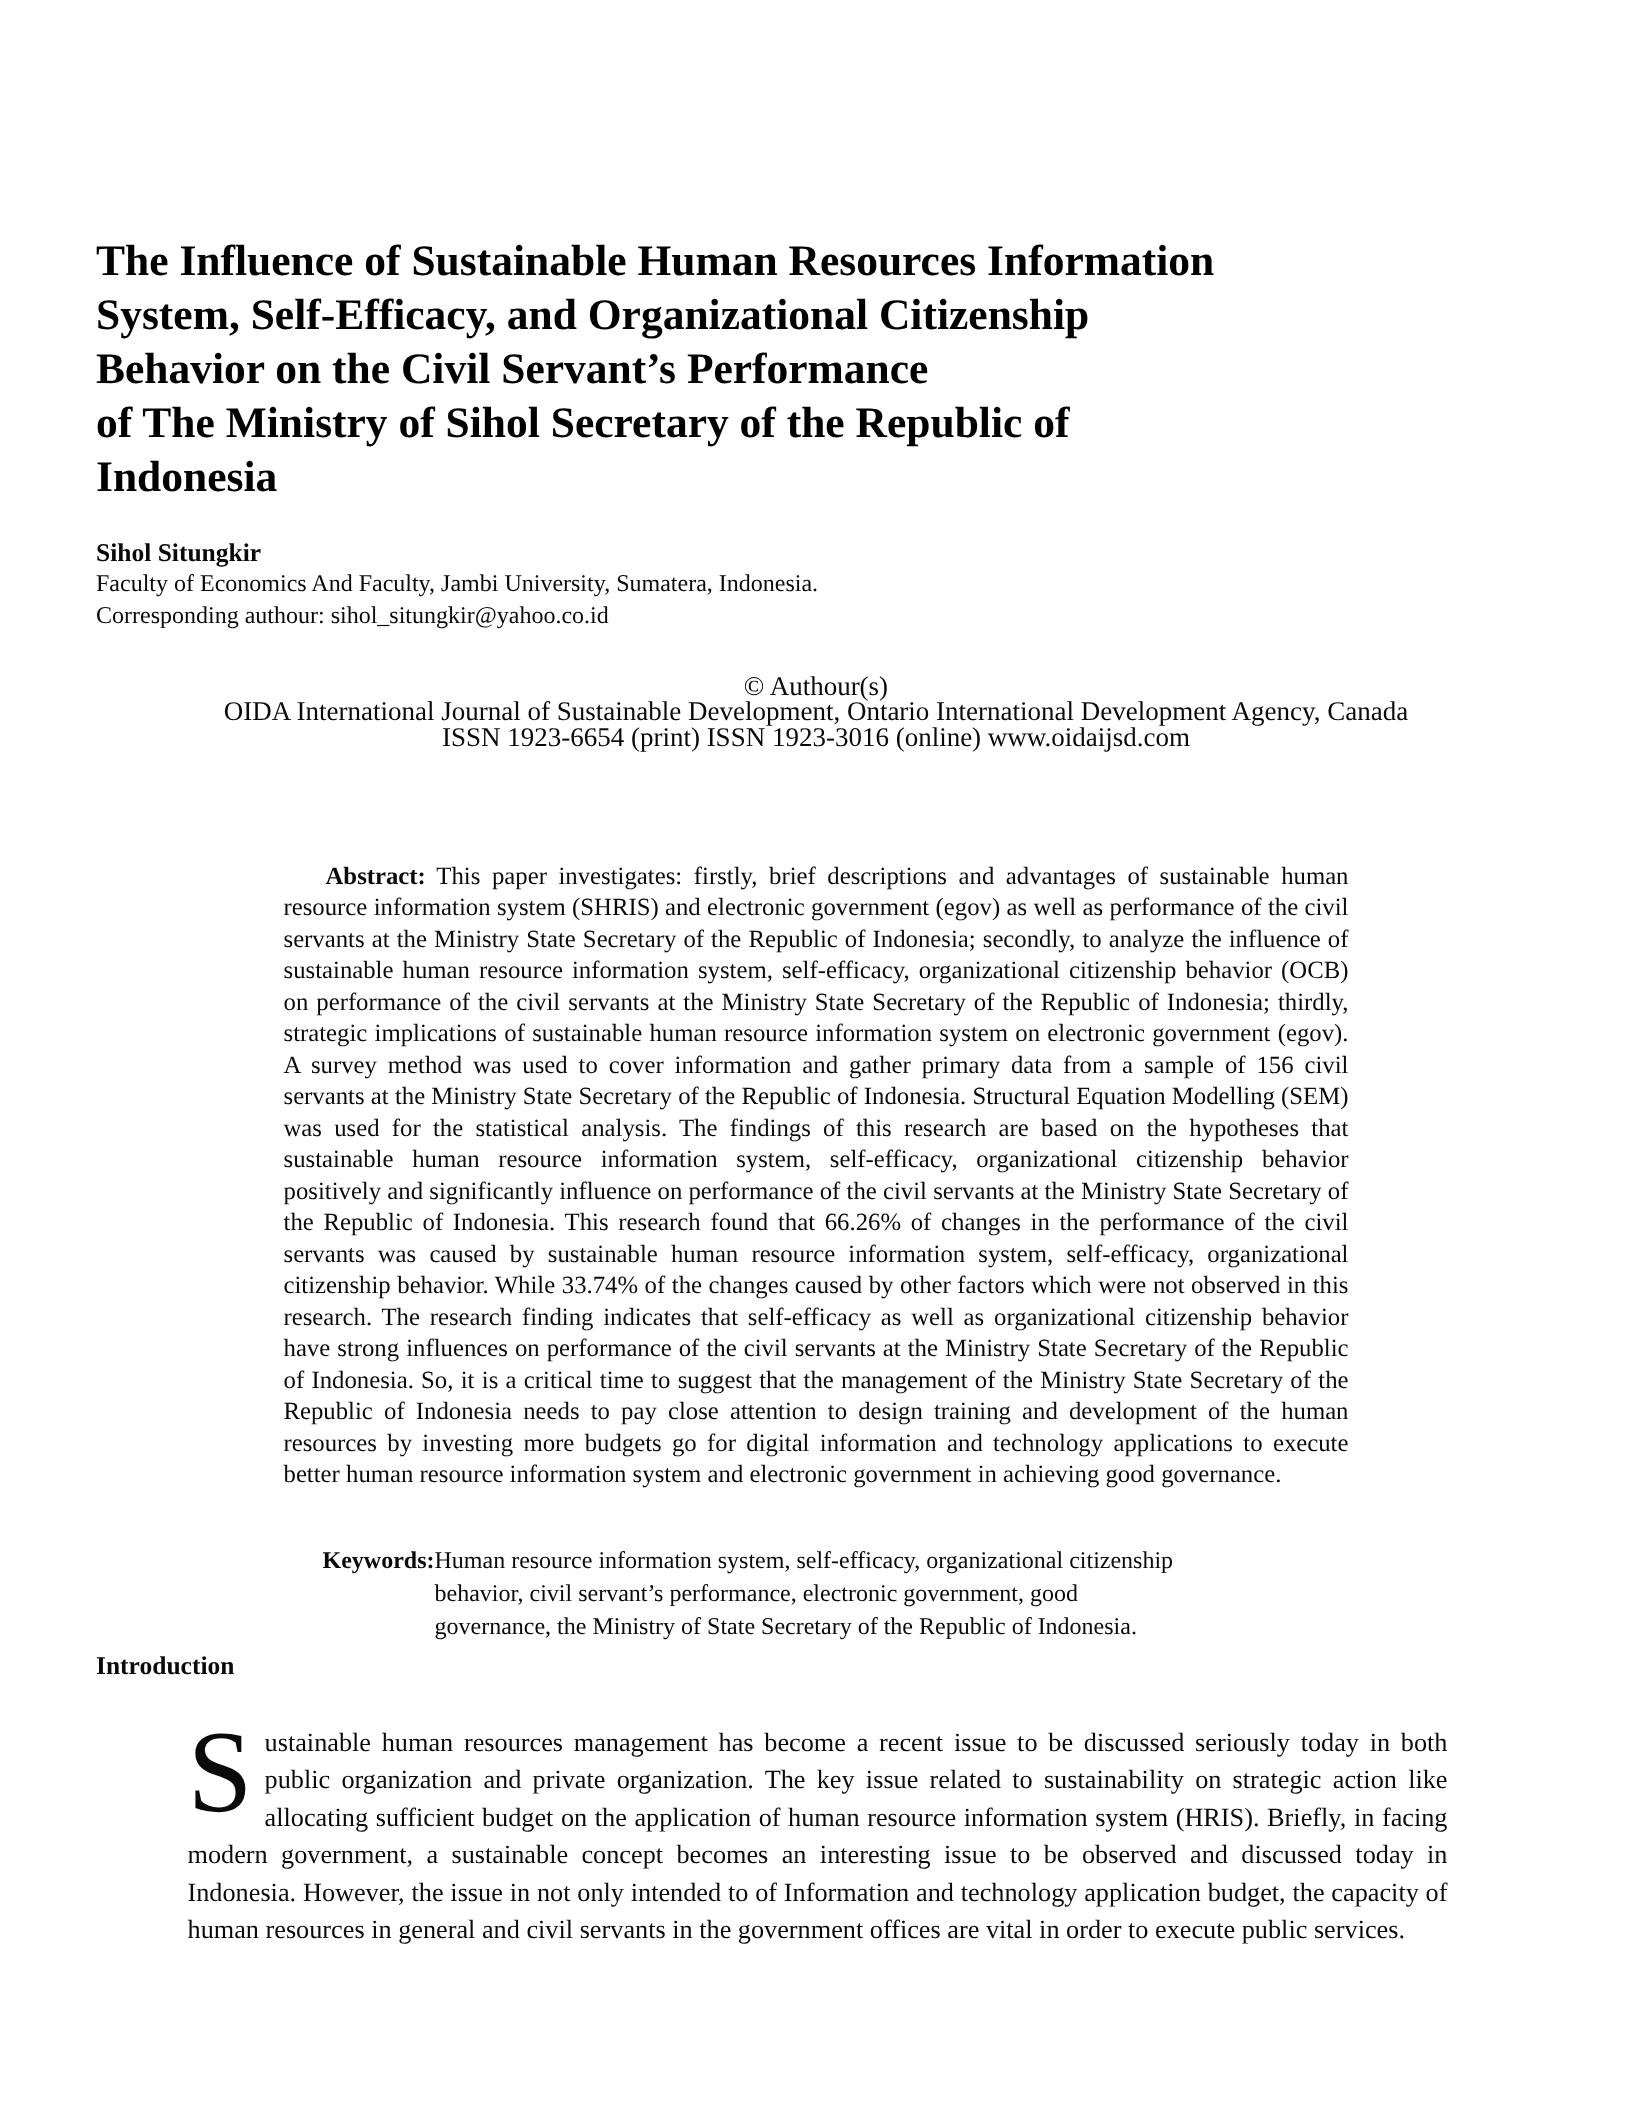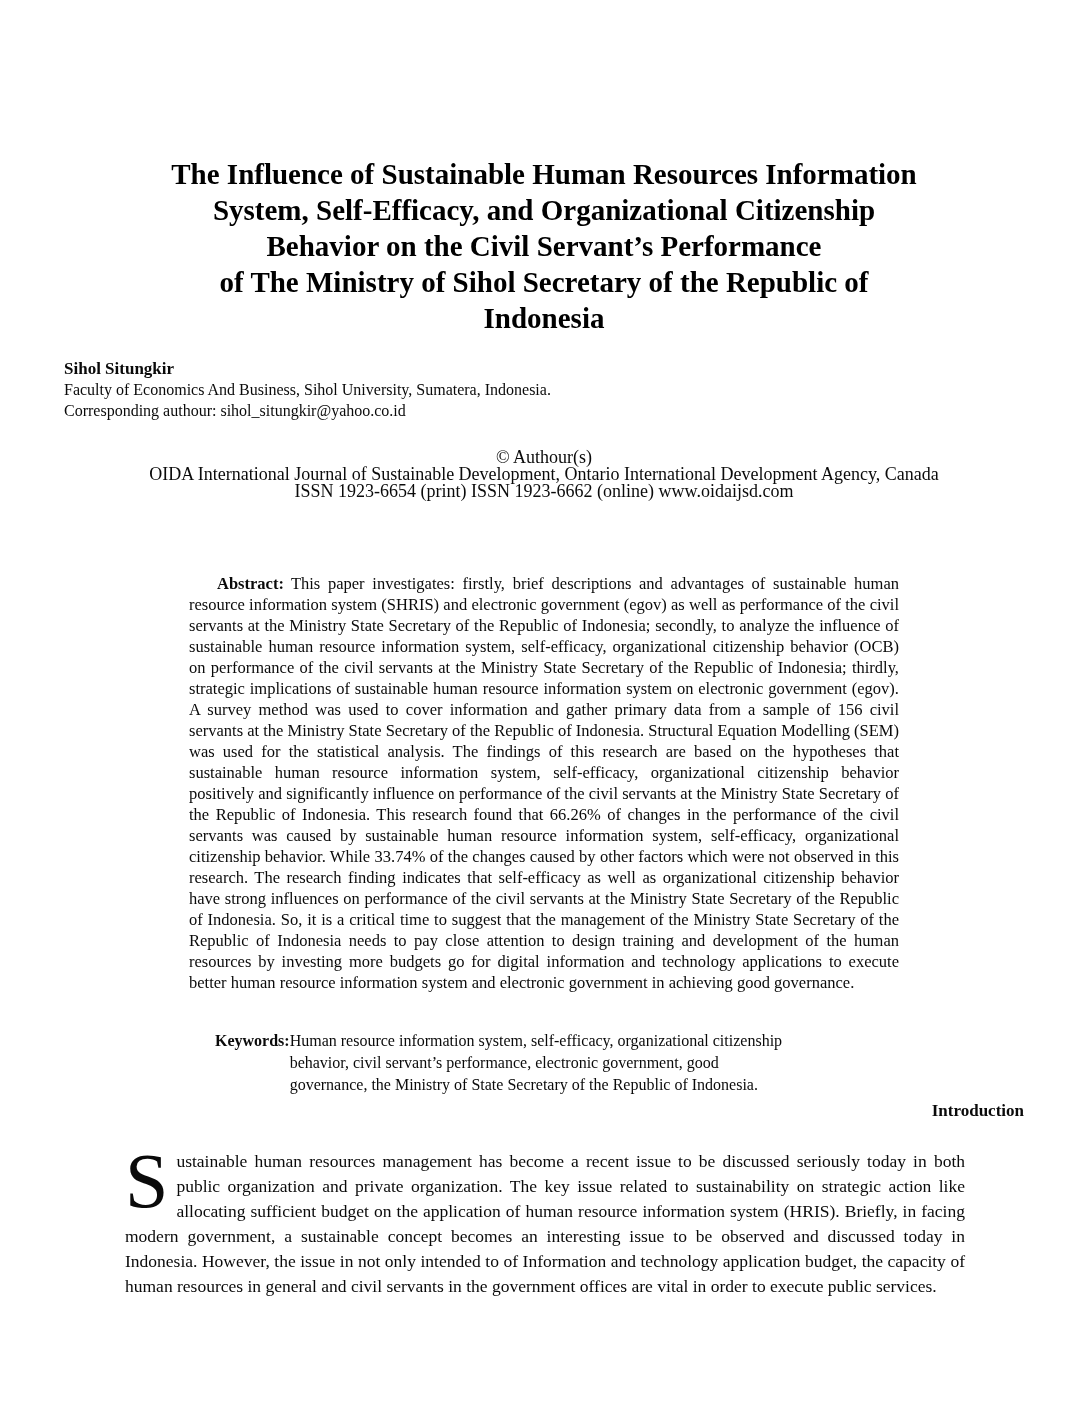--- a/index.html
+++ b/index.html
@@ -15,21 +15,21 @@
     color: #0a0a0a;
     font-family: "Liberation Serif", "DejaVu Serif", serif;
     overflow: hidden;
   }
   
   .title-block {
     position: absolute;
     top: 156px;
     left: 64px;
     width: 960px;
-    text-align: center;
+    text-align: left;
     font-weight: bold;
     font-size: 29px;
     line-height: 36px;
     color: #000000;
   }
   
   .author-block {
     position: absolute;
     top: 358px;
     left: 64px;
@@ -85,21 +85,21 @@
   }
   .keywords-lines {
     margin-left: 0;
   }
   
   .intro-heading {
     position: absolute;
     top: 1100px;
     left: 64px;
     width: 960px;
-    text-align: right;
+    text-align: left;
     font-weight: bold;
     font-size: 17px;
     line-height: 21px;
   }
   
   .intro-para {
     position: absolute;
     top: 1131px;
     left: 125px;
     width: 840px;
@@ -124,28 +124,28 @@
   <div class="title-block">
     <div>The Influence of Sustainable Human Resources Information</div>
     <div>System, Self-Efficacy, and Organizational Citizenship</div>
     <div>Behavior on the Civil Servant’s Performance</div>
     <div>of The Ministry of Sihol Secretary of the Republic of</div>
     <div>Indonesia</div>
   </div>
 
   <div class="author-block">
     <div class="author-name">Sihol Situngkir</div>
-    <div>Faculty of Economics And Business, Sihol University, Sumatera, Indonesia.</div>
+    <div>Faculty of Economics And Faculty, Jambi University, Sumatera, Indonesia.</div>
     <div>Corresponding authour: sihol_situngkir@yahoo.co.id</div>
   </div>
 
   <div class="publisher-block">
     <div>© Authour(s)</div>
     <div>OIDA International Journal of Sustainable Development, Ontario International Development Agency, Canada</div>
-    <div>ISSN 1923-6654 (print) ISSN 1923-6662 (online) www.oidaijsd.com</div>
+    <div>ISSN 1923-6654 (print) ISSN 1923-3016 (online) www.oidaijsd.com</div>
   </div>
 
   <p class="abstract-block">
     <span class="abstract-label">Abstract:</span><span>This paper investigates: firstly, brief descriptions and advantages of sustainable human resource information system (SHRIS) and electronic government (egov) as well as performance of the civil servants at the Ministry State Secretary of the Republic of Indonesia; secondly, to analyze the influence of sustainable human resource information system, self-efficacy, organizational citizenship behavior (OCB) on performance of the civil servants at the Ministry State Secretary of the Republic of Indonesia; thirdly, strategic implications of sustainable human resource information system on electronic government (egov). A survey method was used to cover information and gather primary data from a sample of 156 civil servants at the Ministry State Secretary of the Republic of Indonesia. Structural Equation Modelling (SEM) was used for the statistical analysis. The findings of this research are based on the hypotheses that sustainable human resource information system, self-efficacy, organizational citizenship behavior positively and significantly influence on performance of the civil servants at the Ministry State Secretary of the Republic of Indonesia. This research found that 66.26% of changes in the performance of the civil servants was caused by sustainable human resource information system, self-efficacy, organizational citizenship behavior. While 33.74% of the changes caused by other factors which were not observed in this research. The research finding indicates that self-efficacy as well as organizational citizenship behavior have strong influences on performance of the civil servants at the Ministry State Secretary of the Republic of Indonesia. So, it is a critical time to suggest that the management of the Ministry State Secretary of the Republic of Indonesia needs to pay close attention to design training and development of the human resources by investing more budgets go for digital information and technology applications to execute better human resource information system and electronic government in achieving good governance.</span>
   </p>
 
   <div class="keywords-block">
     <span class="keywords-label">Keywords:</span>
     <span class="keywords-lines">
       <div>Human resource information system, self-efficacy, organizational citizenship</div>

